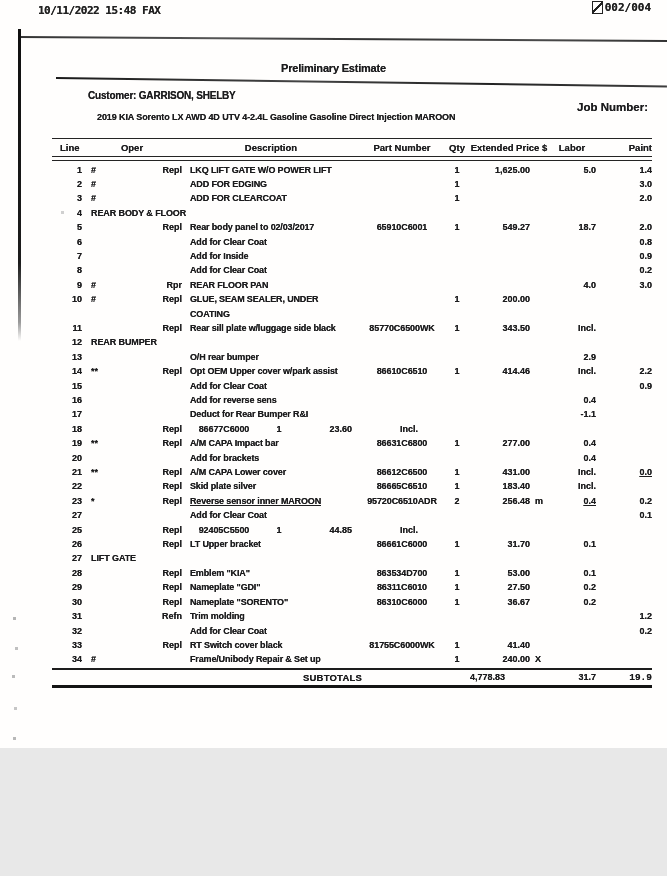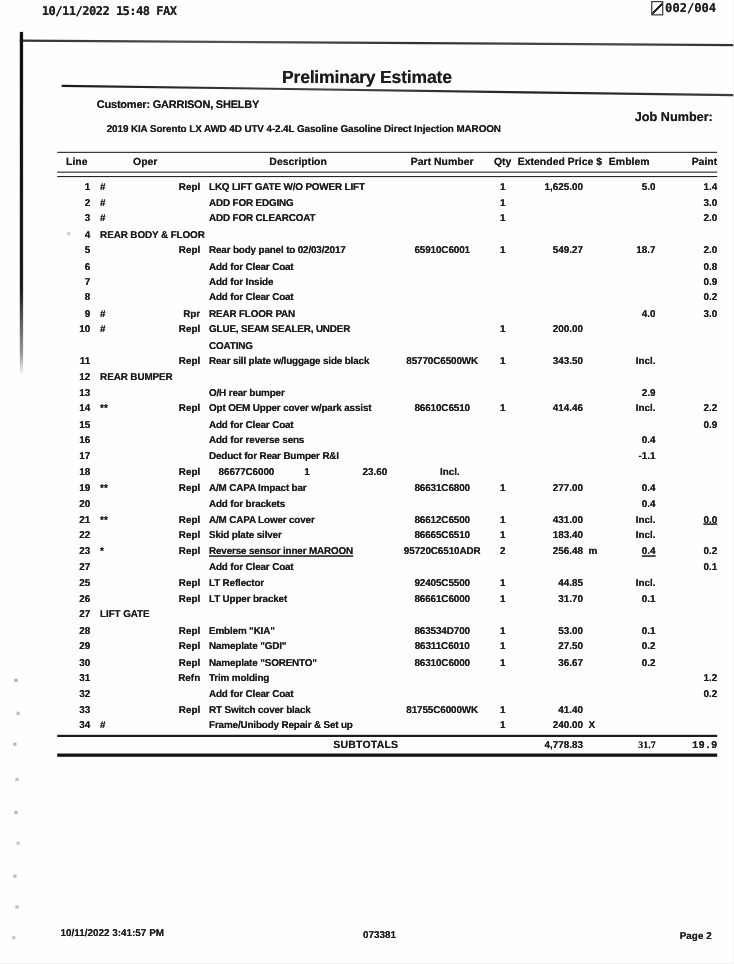--- a/index.html
+++ b/index.html
@@ -1,17 +1,17 @@
 <!DOCTYPE html>
 <html><head>
 <meta charset="utf-8">
 <style>
   html,body{margin:0;padding:0;background:#e8e8e8;}
   .page{
-    position:relative;width:667px;height:876px;background:#fffefd;
+    position:relative;width:667px;height:748px;background:#fffefd;
     font-family:"Liberation Sans",sans-serif;color:#1c1c1e;overflow:hidden;
     margin:0 auto;
   }
   .ink{ text-shadow:0 0 .5px rgba(25,25,25,.85); }
 
   
   .fax-head{position:absolute;top:3px;left:0;width:100%;height:18px;}
   .fax-left{position:absolute;left:38px;top:1px;font-family:"DejaVu Sans Mono",monospace;
     font-weight:bold;font-size:11px;letter-spacing:-.5px;color:#222;}
   .fax-right{position:absolute;right:16px;top:-2px;font-family:"DejaVu Sans Mono",monospace;
@@ -28,21 +28,21 @@
   .scan-vline{position:absolute;left:18px;top:29px;width:2.5px;height:312px;
     background:linear-gradient(180deg,#101010 0%,#1c1c1c 75%,#9a9a9a 94%,transparent 100%);}
   .speckles{position:absolute;left:0;top:0;width:1px;height:1px;background:transparent;
     box-shadow:14px 618px 0 1px #b5b5b5, 16px 648px 0 1px #c0c0c0, 13px 676px 0 1px #bbb,
       15px 708px 0 1px #c6c6c6, 14px 738px 0 1px #b8b8b8, 16px 766px 0 1px #cacaca,
       13px 796px 0 1px #bdbdbd, 15px 824px 0 1px #c2c2c2, 12px 852px 0 1px #c8c8c8,
       62px 212px 0 1px #d0d0d0;}
 
   
   .doc-title{position:absolute;top:62px;left:0;width:100%;text-align:center;
-    font-size:16px;font-weight:bold;letter-spacing:-.2px;}
+    font-size:11px;font-weight:bold;letter-spacing:-.2px;}
   .cust-row{position:absolute;top:90px;left:88px;font-size:10px;font-weight:bold;letter-spacing:-.2px;}
   .job-row{position:absolute;top:101px;right:19px;font-size:11.5px;font-weight:bold;}
   .vehicle-row{position:absolute;top:112px;left:85px;font-size:9px;font-weight:bold;letter-spacing:-.1px;margin-left:12px;}
 
   
   .etable{position:absolute;top:138px;left:52px;width:600px;font-size:9px;font-weight:bold;}
   .thead{display:flex;align-items:flex-start;border-top:1.5px solid #242424;
     padding:3px 0 2px 0;font-size:9.5px;line-height:11px;}
   .hc{flex:none;text-align:center;}
   .h-line{width:30px;text-align:left;padding-left:8px;box-sizing:border-box;}
@@ -68,23 +68,23 @@
   .c.pflag{width:18px;padding-left:5px;}
   .c.labor{width:48px;text-align:right;}
   .c.paint{width:56px;text-align:right;}
   .trow.section .sec{flex:none;padding-left:9px;letter-spacing:-.1px;}
   .u{text-decoration:underline;}
 
   .subtotal-block{border-top:2px solid #1d1d1d;border-bottom:3px solid #141414;margin-top:1px;}
   .subtotal-row{display:flex;align-items:center;line-height:13.5px;padding:1px 0;}
   .st-label{flex:none;width:310px;text-align:right;font-size:9.5px;letter-spacing:.2px;}
   .st-sp{flex:none;width:108px;}
-  .st-price{flex:none;width:60px;text-align:right;}
+  .st-price{flex:none;width:60px;text-align:left;}
   .st-pf{flex:none;width:18px;}
-  .st-labor{flex:none;width:48px;text-align:right;font-family:Liberation Serif, serif;}
+  .st-labor{flex:none;width:48px;text-align:right;}
   .st-paint{flex:none;width:56px;text-align:right;font-size:9.5px;font-family:Liberation Mono, monospace;}
 
   
   .foot{position:absolute;top:843px;left:0;width:100%;font-size:9px;font-weight:bold;}
   .foot-time{position:absolute;left:55px;top:0;}
   .foot-doc{position:absolute;left:330px;top:2px;}
   .foot-page{position:absolute;right:20px;top:3px;}
 </style>
 </head>
 <body>
@@ -110,21 +110,21 @@
   <div class="vehicle-row">2019 KIA Sorento LX AWD 4D UTV 4-2.4L Gasoline Gasoline Direct Injection MAROON</div>
 
   <div class="etable">
     <div class="thead">
       <div class="hc h-line">Line</div>
       <div class="hc h-oper">Oper</div>
       <div class="hc h-desc">Description</div>
       <div class="hc h-part">Part Number</div>
       <div class="hc h-qty">Qty</div>
       <div class="hc h-price">Extended Price $</div>
-      <div class="hc h-labor">Emblem</div>
+      <div class="hc h-labor">Labor</div>
       <div class="hc h-paint">Paint</div>
     </div>
     <div class="dblrule"></div>
 
     <div class="rows">
         <div class="trow">
           <div class="c line">1</div>
           <div class="c flag">#</div>
           <div class="c oper">Repl</div>
           <div class="c desc">LKQ LIFT GATE W/O POWER LIFT</div>
@@ -391,21 +391,20 @@
           <div class="c qty"></div>
           <div class="c price"></div>
           <div class="c pflag"></div>
           <div class="c labor"></div>
           <div class="c paint">0.1</div>
         </div>
         <div class="trow">
           <div class="c line">25</div>
           <div class="c flag"></div>
           <div class="c oper">Repl</div>
-          <div class="c desc">LT Reflector</div>
           <div class="c part">92405C5500</div>
           <div class="c qty">1</div>
           <div class="c price">44.85</div>
           <div class="c pflag"></div>
           <div class="c labor">Incl.</div>
           <div class="c paint"></div>
         </div>
         <div class="trow">
           <div class="c line">26</div>
           <div class="c flag"></div>

